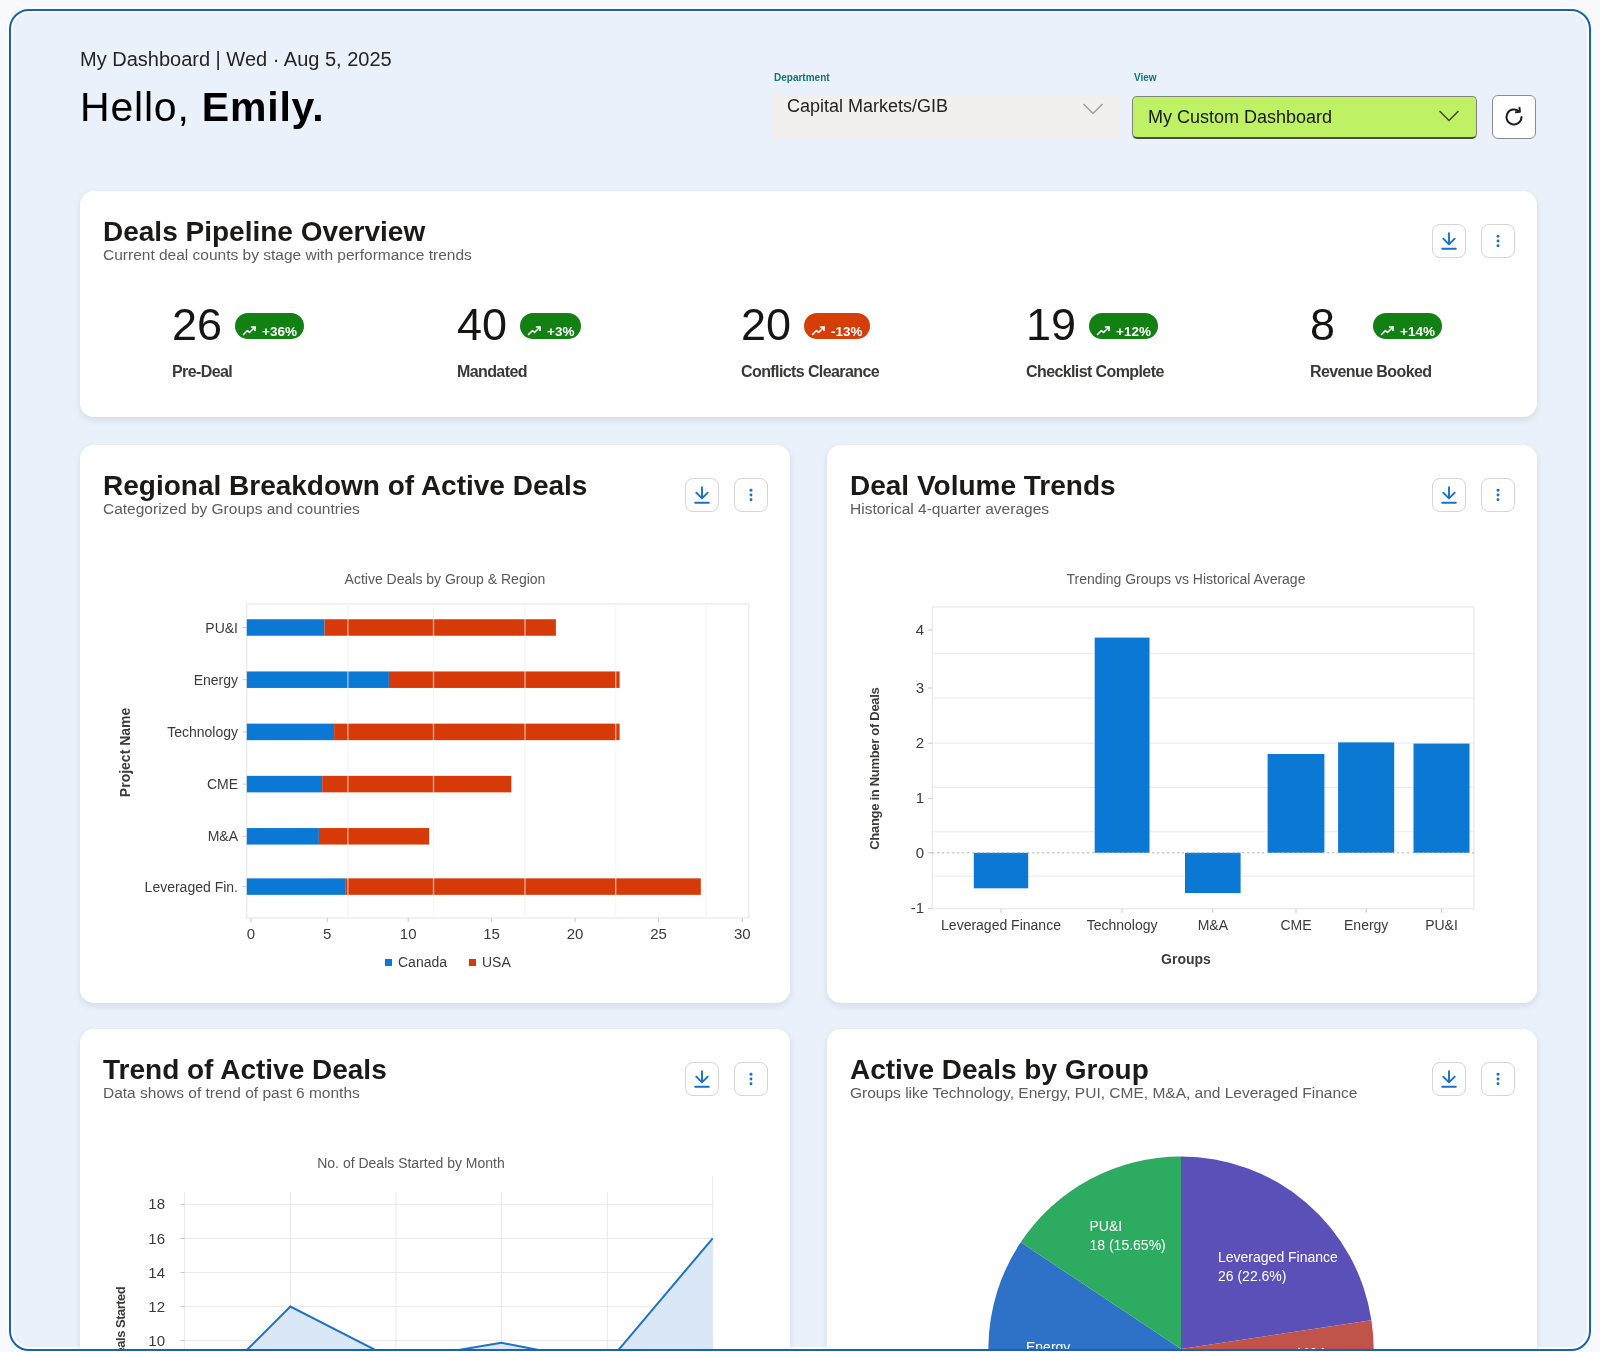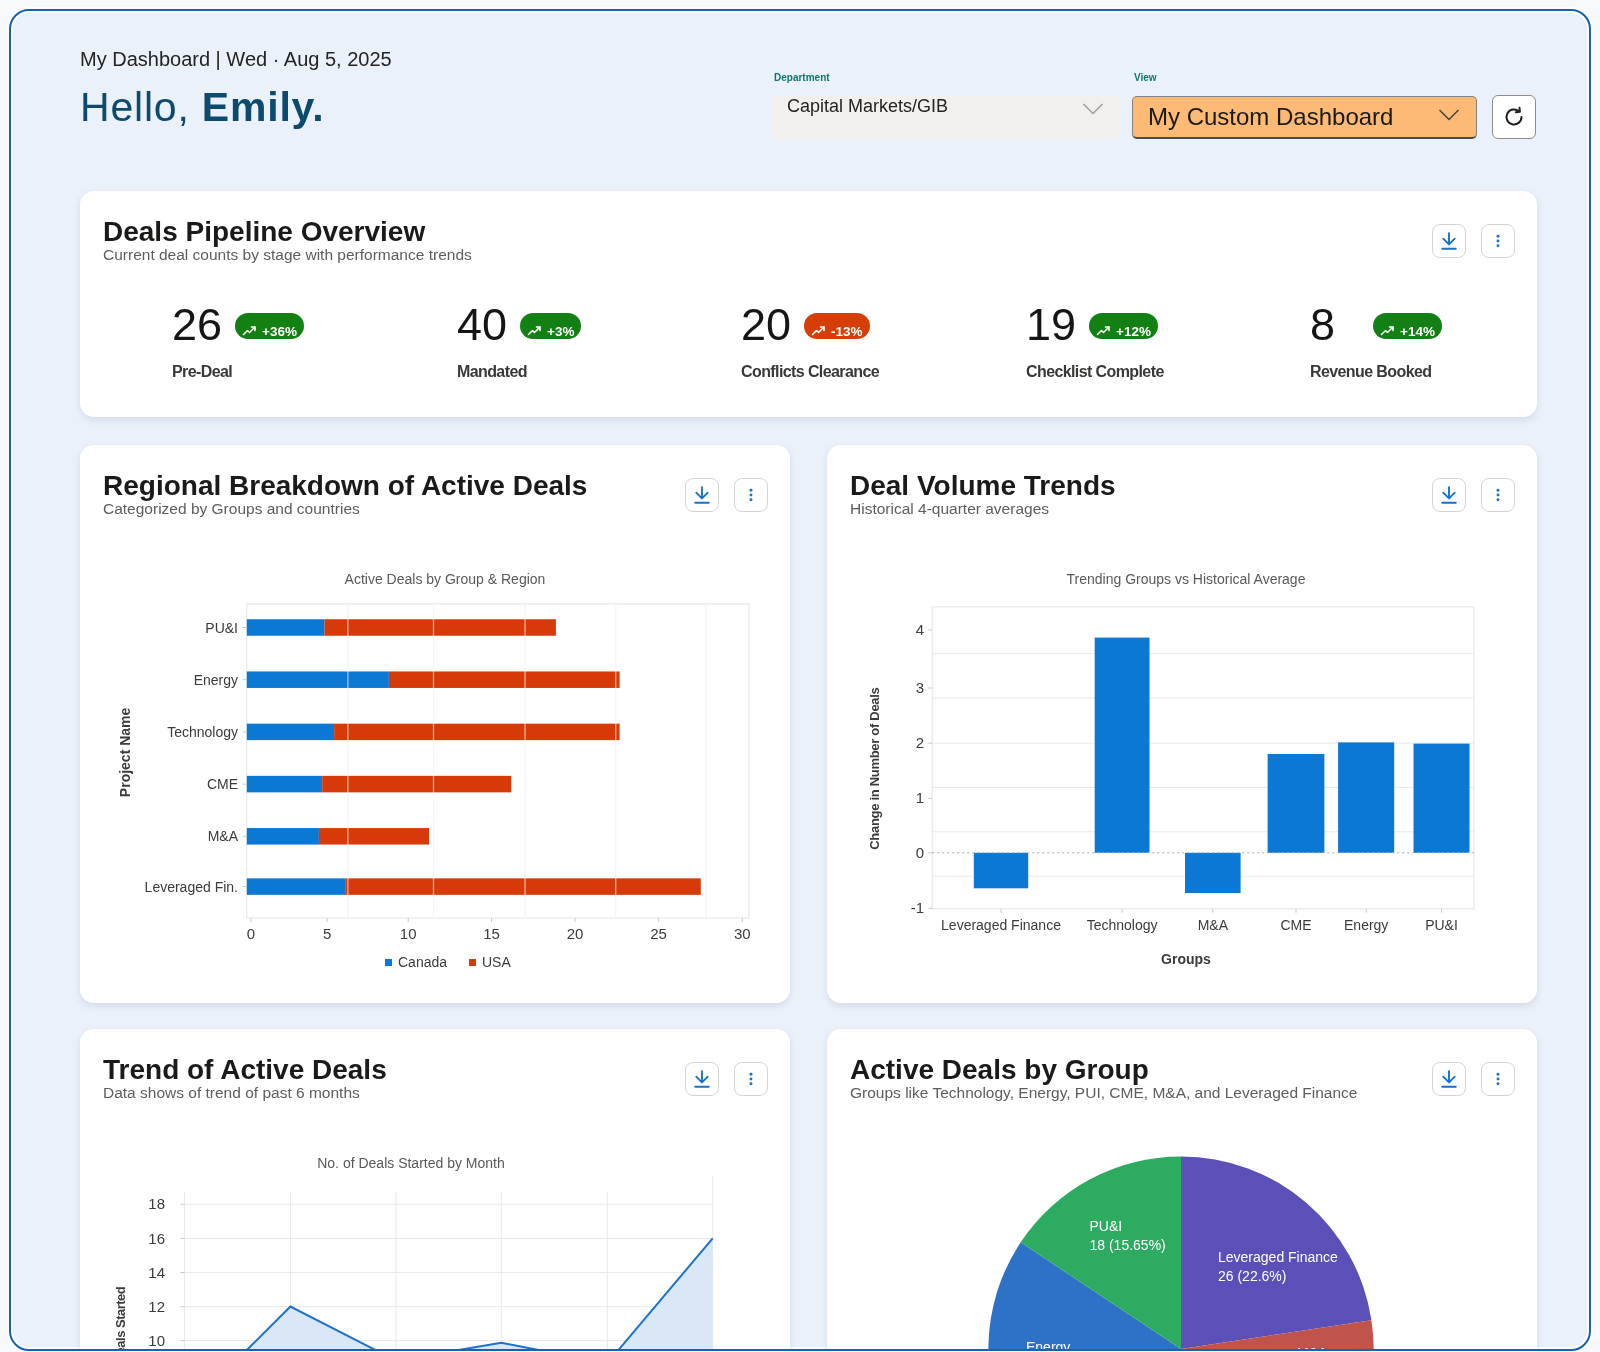--- a/index.html
+++ b/index.html
@@ -15,32 +15,32 @@
   padding:0 7px; gap:4px; color:#fff; font-size:13.5px; font-weight:bold; white-space:nowrap; }
 .kpilabel { position:absolute; left:0; top:172px; font-size:16px; font-weight:bold; letter-spacing:-0.6px; color:#3a3938; white-space:nowrap; }
 .label { position:absolute; font-size:10px; font-weight:bold; color:#0f766e; }
 svg text { font-family:"Liberation Sans", sans-serif; }
 </style></head>
 <body>
 <div class="frame">
     <div class="inner">
 
 <div style="position:absolute;left:80px;top:48px;font-size:20px;color:#252423;">My Dashboard | Wed · Aug 5, 2025</div>
-<div style="position:absolute;left:80px;top:87px;font-size:41px;letter-spacing:0.8px;line-height:1;color:#0c4a6e;">Hello, <b>Emily.</b></div>
+<div style="position:absolute;left:80px;top:87px;font-size:41px;letter-spacing:0.8px;line-height:1;color:#000000;">Hello, <b>Emily.</b></div>
 
 <div class="label" style="left:774px;top:72px;">Department</div>
 <div style="position:absolute;left:772px;top:96px;width:348px;height:43px;background:#f2f0ee;border-radius:4px;
   display:flex;align-items:flex-start;padding:0 15px;font-size:18px;color:#242322;">Capital Markets/GIB
   <div style="margin-left:auto;"><svg width="24" height="24" viewBox="0 0 24 24">
             <path d="M2.5 8 L12 17.5 L21.5 8" fill="none" stroke="#9f9d9b" stroke-width="1.5"></path>
           </svg></div></div>
 
 <div class="label" style="left:1134px;top:72px;">View</div>
-<div style="position:absolute;left:1132px;top:96px;width:345px;height:43px;background:#fdba74;border:1px solid #85827f;border-bottom:2.5px solid #4d4a48;border-radius:5px;
-  display:flex;align-items:center;padding:0 15px;font-size:24px;color:#1b1a19;">My Custom Dashboard
+<div style="position:absolute;left:1132px;top:96px;width:345px;height:43px;background:#bef264;border:1px solid #85827f;border-bottom:2.5px solid #4d4a48;border-radius:5px;
+  display:flex;align-items:center;padding:0 15px;font-size:18px;color:#1b1a19;">My Custom Dashboard
   <div style="margin-left:auto;"><svg width="24" height="24" viewBox="0 0 24 24">
             <path d="M2.5 8 L12 17.5 L21.5 8" fill="none" stroke="#434241" stroke-width="1.5"></path>
           </svg></div></div>
 
 <div style="position:absolute;left:1492px;top:95px;width:44px;height:44px;background:#fff;border:1px solid #8f8d8b;border-radius:6px;
   display:flex;align-items:center;justify-content:center;">
         <svg width="24" height="24" viewBox="0 0 24 24">
           <path d="M19.5 12 A 7.5 7.5 0 1 1 17 6.4" fill="none" stroke="#201f1e" stroke-width="2" stroke-linecap="round"></path>
           <path d="M17.5 2.8 L17.9 6.8 L13.9 7.2" fill="none" stroke="#201f1e" stroke-width="2" stroke-linecap="round" stroke-linejoin="round"></path>
         </svg>

